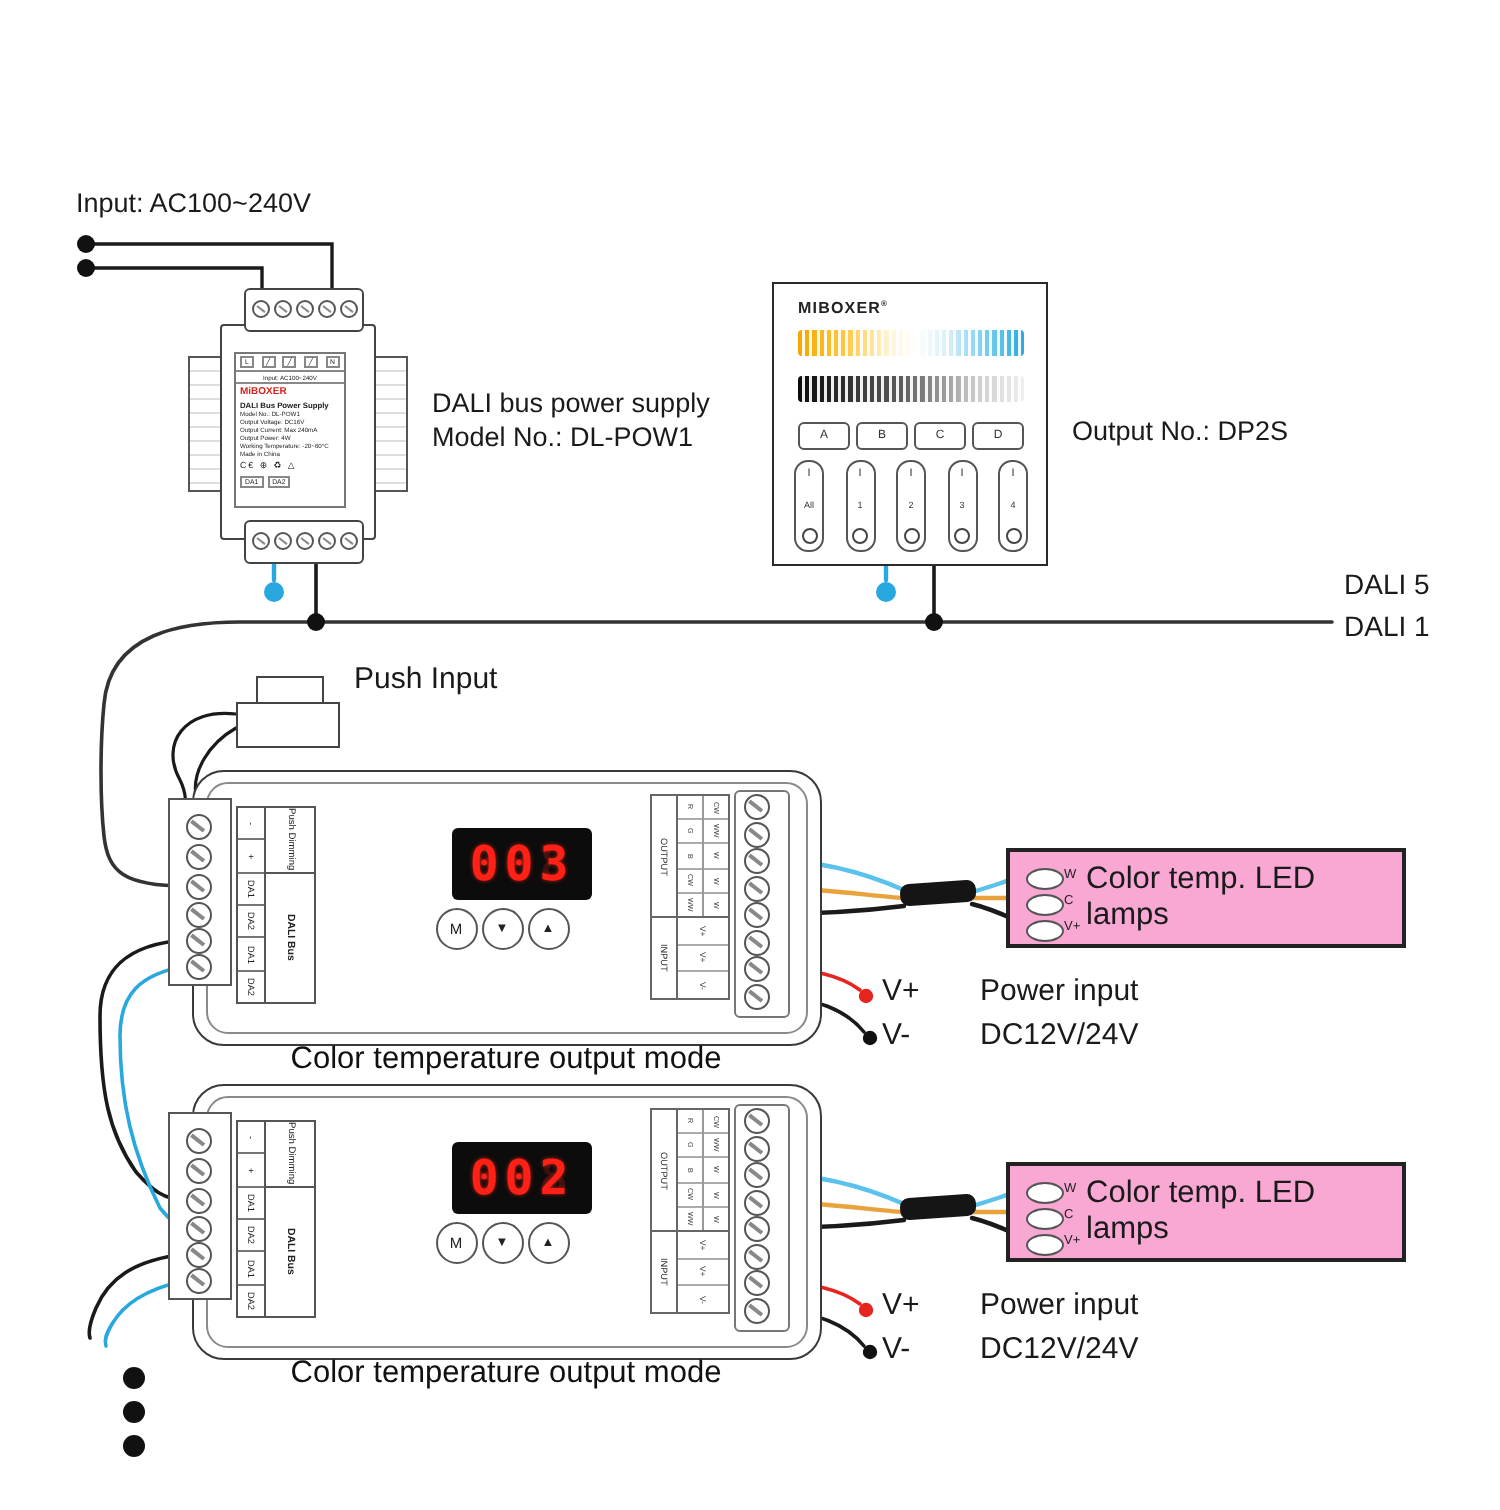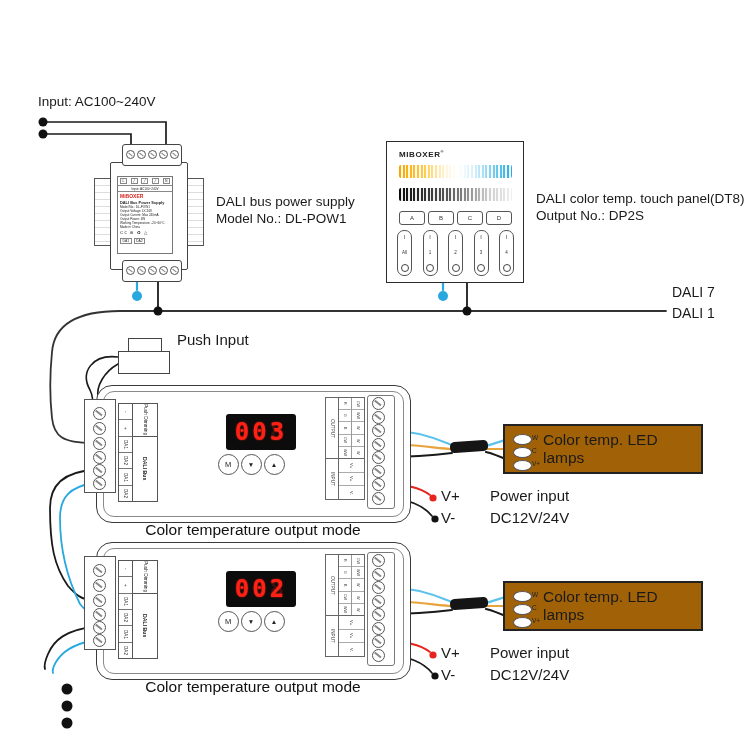--- a/index.html
+++ b/index.html
@@ -91,21 +91,21 @@
   .ocol.b{border-left:.6px solid #999;}
   .ocol div{flex:1;border-bottom:.5px solid #aaa;display:flex;align-items:center;justify-content:center;
             writing-mode:vertical-rl;font-size:3.6px;color:#444;}
   .ocol div:last-child{border-bottom:none;}
   .imx{flex:1;display:flex;flex-direction:column;}
   .imx div{flex:1;border-bottom:.5px solid #aaa;display:flex;align-items:center;justify-content:center;
            writing-mode:vertical-rl;font-size:4.2px;color:#333;}
   .imx div:last-child{border-bottom:none;}
 
   
-  .lamp{position:absolute;left:503px;width:200px;height:50px;border:2.4px solid #222;background:#a16207;box-sizing:border-box;}
+  .lamp{position:absolute;left:503px;width:200px;height:50px;border:2.4px solid #222;background:#f9a8d4;box-sizing:border-box;}
   #lamp1{top:424px;} #lamp2{top:581px;}
   .oval{position:absolute;left:8px;width:17px;height:9px;border:1.2px solid #555;border-radius:50%;background:#fff;}
   .ovl{position:absolute;left:27px;font-size:6.5px;color:#222;}
   .lamp-text{position:absolute;left:38px;top:0;right:4px;height:100%;display:flex;align-items:center;
              justify-content:center;font-size:15.5px;color:#1a1a1a;}
 
   
   .pwr{position:absolute;left:428px;width:170px;height:50px;}
   #pwr1{top:484px;} #pwr2{top:641px;}
   .vp{position:absolute;left:13px;top:3px;font-size:15px;}
@@ -264,24 +264,23 @@
         <span class="zo"></span>
       </div>
       <div class="zone">
         <span class="zi">I</span>
         <span class="zl">4</span>
         <span class="zo"></span>
       </div>
     </div>
   </div>
 
-  <div class="t" style="left:536px;top:191px;font-size:13.5px;">DALI color temp. touch panel(DT8)</div>
   <div class="t" style="left:536px;top:208px;font-size:13.5px;">Output No.: DP2S</div>
 
-  <div class="t" style="left:672px;top:284px;font-size:14px;">DALI 7</div>
+  <div class="t" style="left:672px;top:284px;font-size:14px;">DALI 5</div>
   <div class="t" style="left:672px;top:305px;font-size:14px;">DALI 1</div>
 
   <div class="pb-top"></div>
   <div class="pb-bot"></div>
   <div class="t" style="left:177px;top:331px;font-size:15px;">Push Input</div>
 
   <div class="ctl" id="ctl1">
     <div class="ctl-body"></div>
     <div class="ctl-inner"></div>
     <div class="ctl-rblock"></div>

